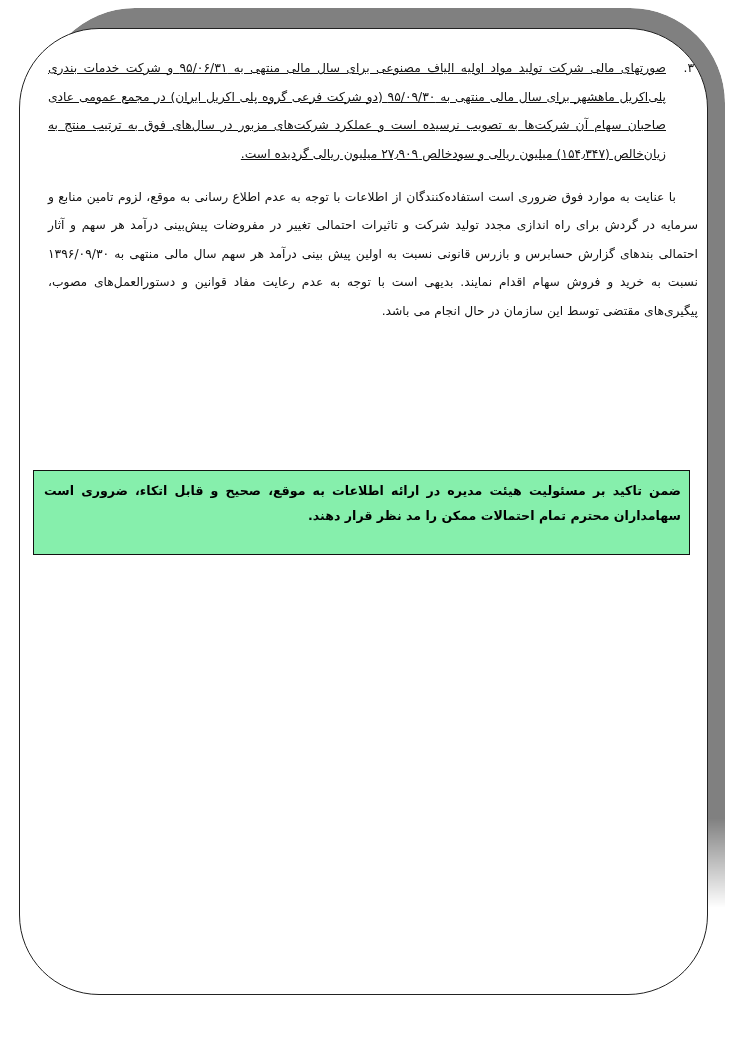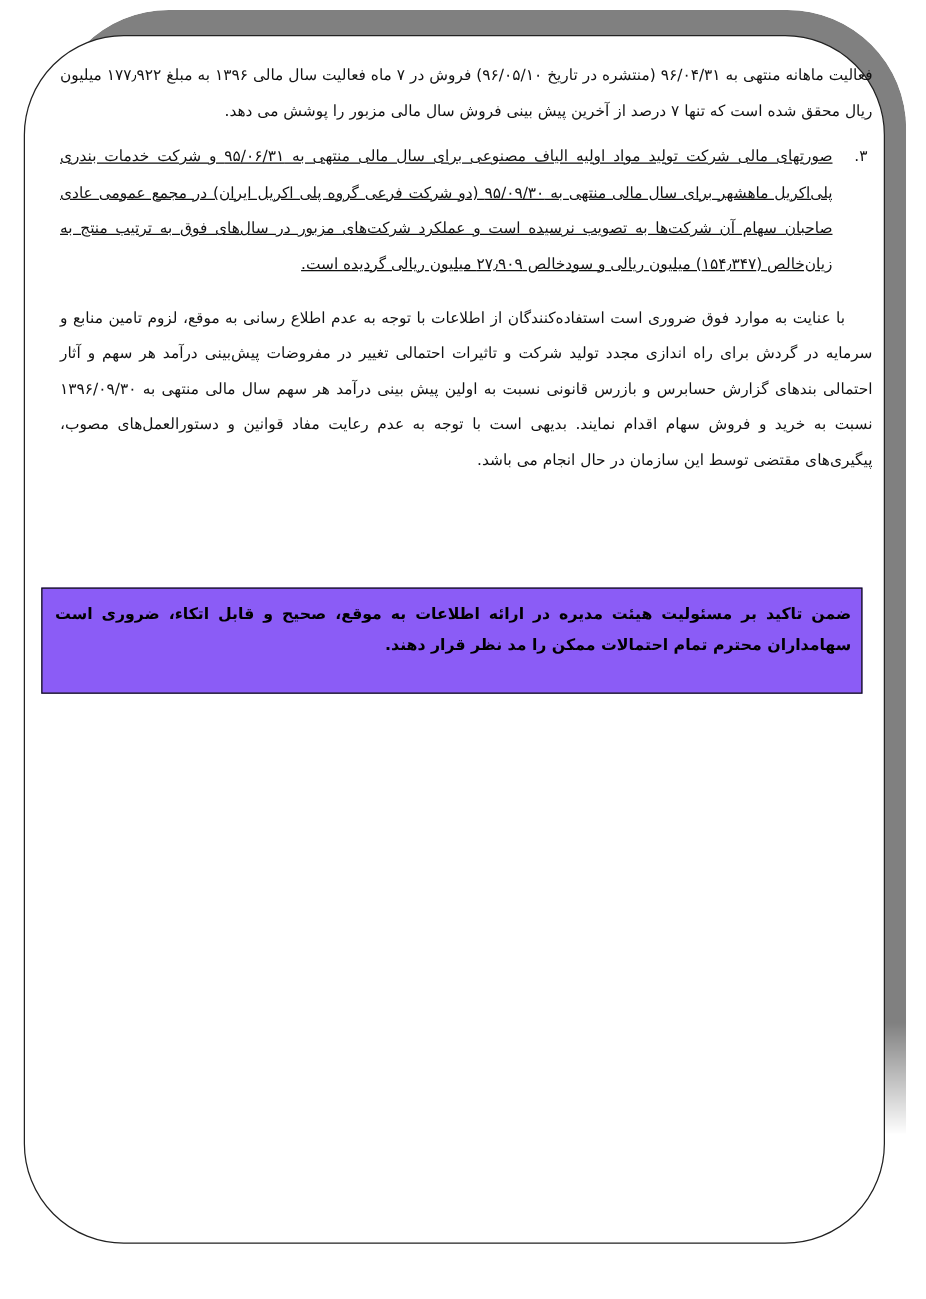--- a/index.html
+++ b/index.html
@@ -21,34 +21,33 @@
     direction: rtl; text-align: justify; text-align-last: right;
     font-size: 12.3px; color: #111; line-height: 28.5px;
   }
   .para { margin: 0; }
   .item { display: flex; direction: rtl; margin-top: 8px; }
   .item-num { width: 28px; flex: 0 0 28px; text-align: right; padding-right: 4px; }
   .item-text { flex: 1; text-decoration: underline; }
   .para-main { margin-top: 15px; text-indent: 22px; line-height: 28.4px; }
   .notice-box {
     position: absolute; left: 33px; top: 470px; width: 657px; height: 85px;
-    border: 1.3px solid #111; box-sizing: border-box; background: #8b5cf6;
+    border: 1.3px solid #111; box-sizing: border-box; background: #86efac;
     direction: rtl; padding: 7px 8px 0 10px;
     font-size: 12.6px; font-weight: bold; line-height: 25px; color: #000;
     text-align: justify; text-align-last: right;
   }
 </style>
 </head>
 <body>
 
 <div class="shadow-frame"></div>
 <div class="page-frame"></div>
 
 <div class="content">
-  <p class="para">فعالیت ماهانه منتهی به ۹۶/۰۴/۳۱ (منتشره در تاریخ ۹۶/۰۵/۱۰) فروش در ۷ ماه فعالیت سال مالی ۱۳۹۶ به مبلغ ۱۷۷٫۹۲۲ میلیون ریال محقق شده است که تنها ۷ درصد از آخرین پیش بینی فروش سال مالی مزبور را پوشش می دهد.</p>
 
   <div class="item">
     <span class="item-num">۳.</span>
     <span class="item-text">صورتهای مالی شرکت تولید مواد اولیه الیاف مصنوعی برای سال مالی منتهی به ۹۵/۰۶/۳۱ و شرکت خدمات بندری پلی‌اکریل ماهشهر برای سال مالی منتهی به ۹۵/۰۹/۳۰ (دو شرکت فرعی گروه پلی اکریل ایران) در مجمع عمومی عادی صاحبان سهام آن شرکت‌ها به تصویب نرسیده است و عملکرد شرکت‌های مزبور در سال‌های فوق به ترتیب منتج به زیان‌خالص (۱۵۴٫۳۴۷) میلیون ریالی و سودخالص ۲۷٫۹۰۹ میلیون ریالی گردیده است.</span>
   </div>
 
   <p class="para para-main">با عنایت به موارد فوق ضروری است استفاده‌کنندگان از اطلاعات با توجه به عدم اطلاع رسانی به موقع، لزوم تامین منابع و سرمایه در گردش برای راه اندازی مجدد تولید شرکت و تاثیرات احتمالی تغییر در مفروضات پیش‌بینی درآمد هر سهم و آثار احتمالی بندهای گزارش حسابرس و بازرس قانونی نسبت به اولین پیش بینی درآمد هر سهم سال مالی منتهی به ۱۳۹۶/۰۹/۳۰ نسبت به خرید و فروش سهام اقدام نمایند. بدیهی است با توجه به عدم رعایت مفاد قوانین و دستورالعمل‌های مصوب، پیگیری‌های مقتضی توسط این سازمان در حال انجام می باشد.</p>
 </div>
 
 <div class="notice-box">

